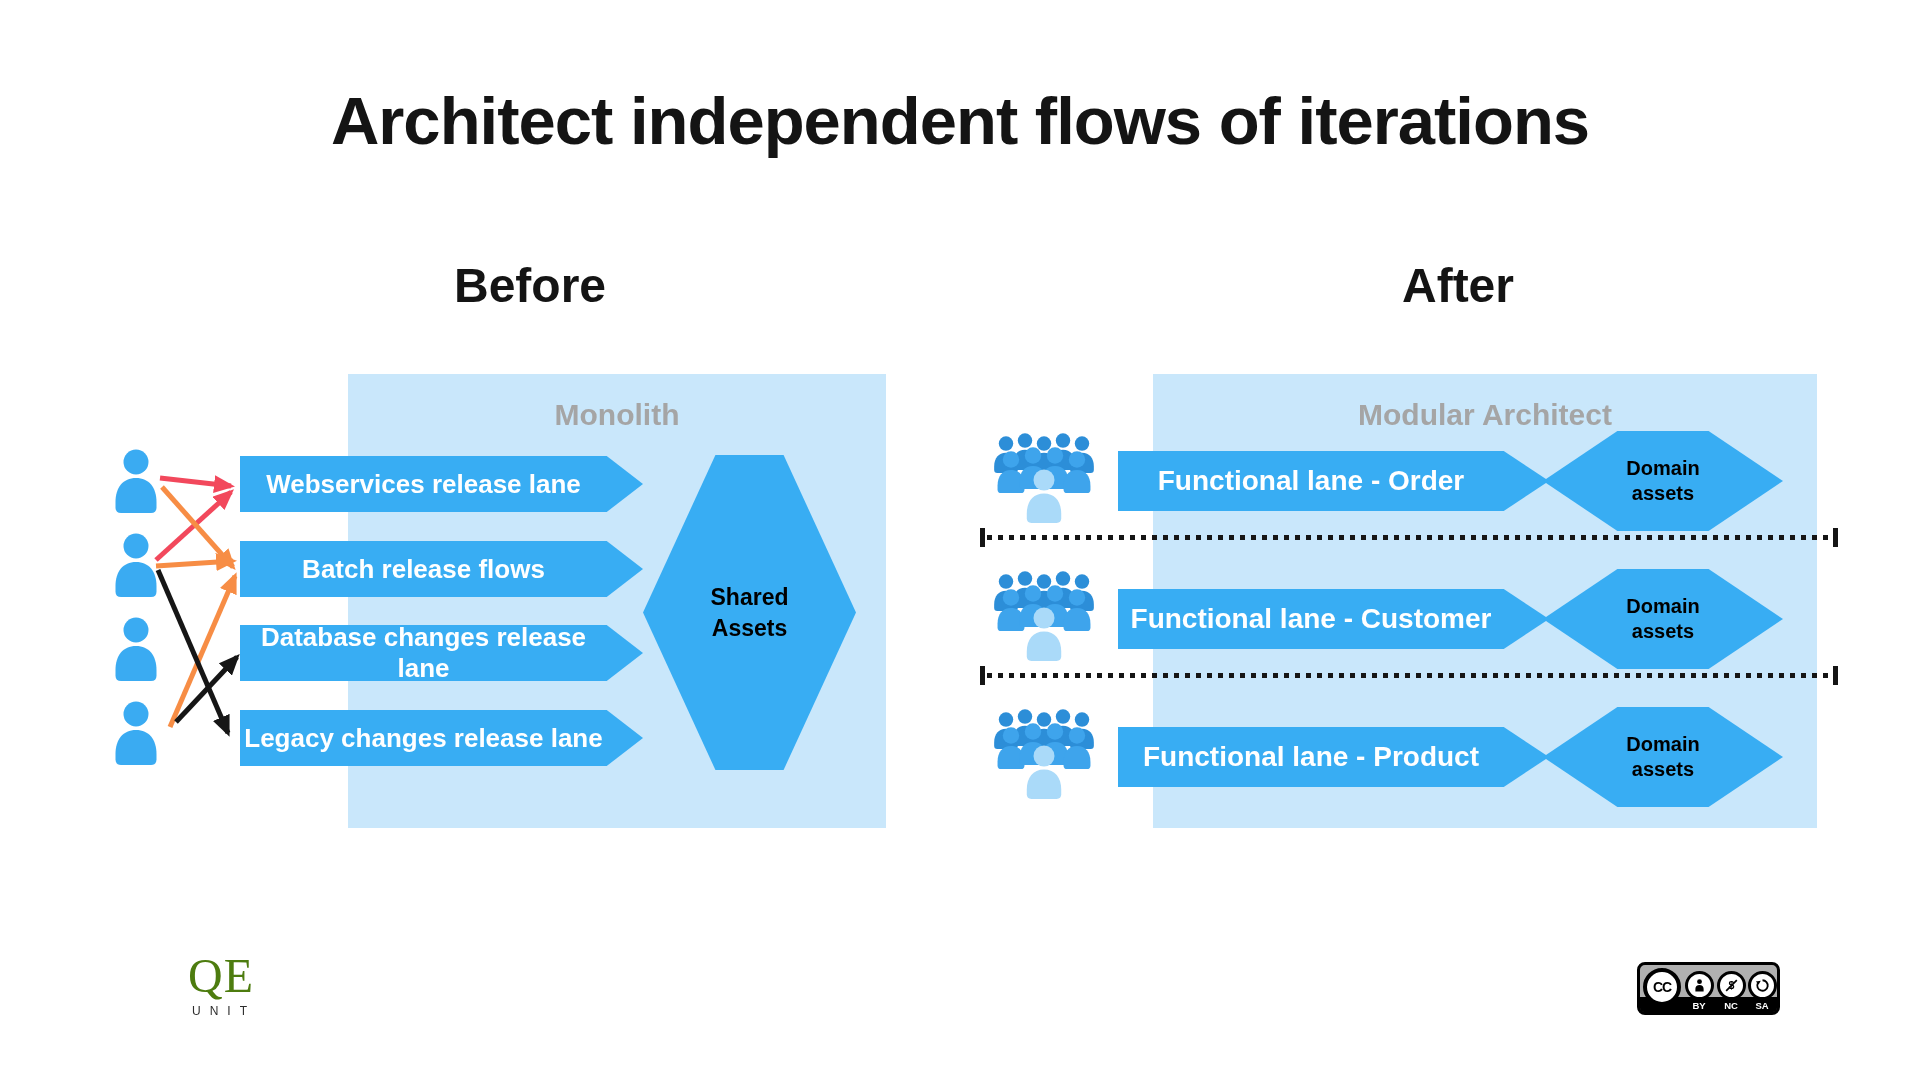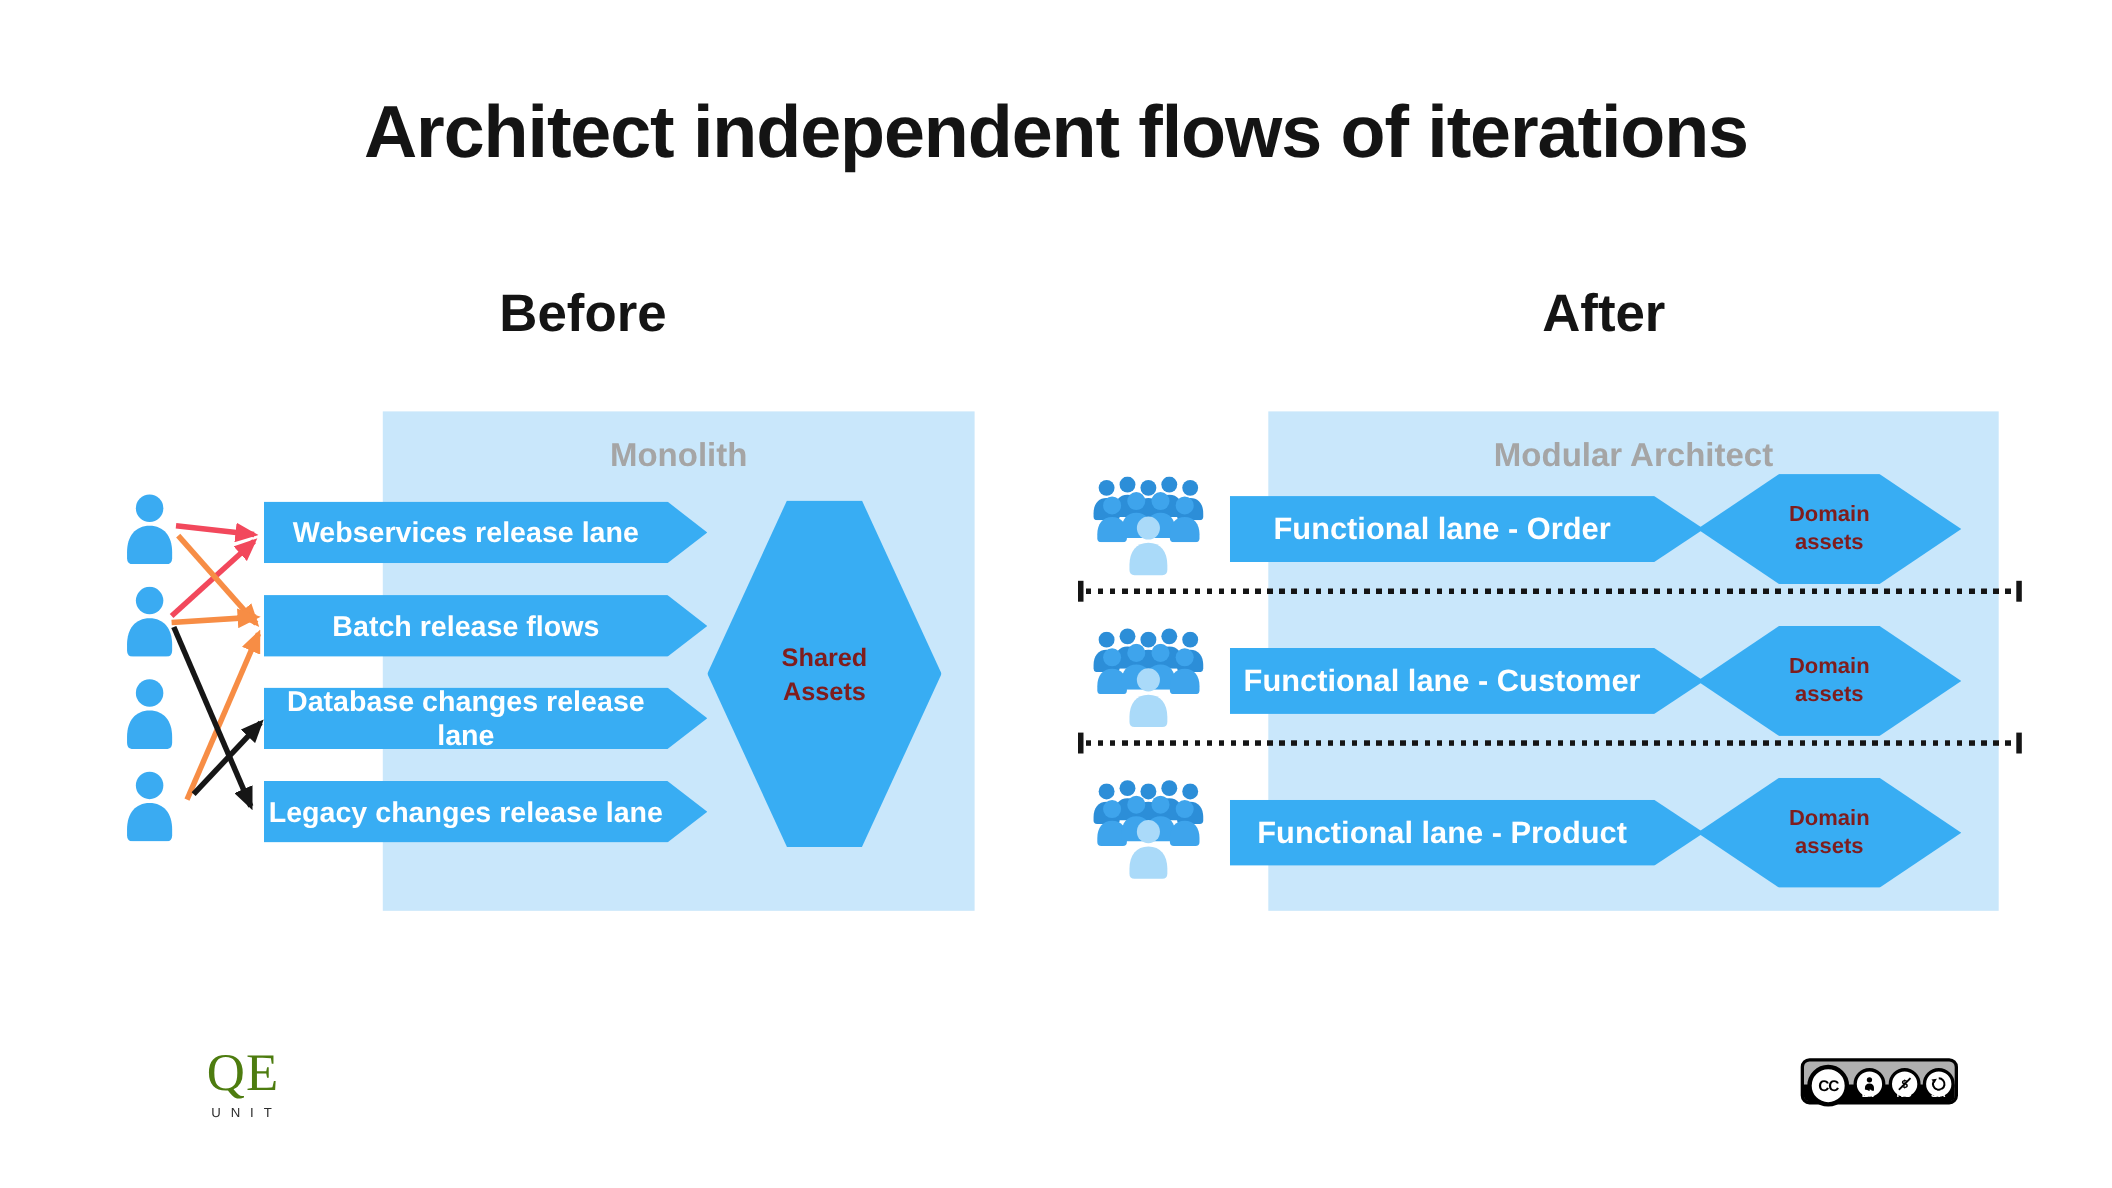--- a/index.html
+++ b/index.html
@@ -45,21 +45,21 @@
     padding-right:0;
   }
   .lane-before .lane-text{margin-right:36px;}
   .lane-after{
     left:1118px;width:431px;height:60px;font-size:28px;
     clip-path:polygon(0 0,89.5% 0,100% 50%,89.5% 100%,0 100%);
   }
   .lane-after .lane-text{margin-right:45px;}
 
   .hex{
-    position:absolute;background:var(--accent);color:#7f1d1d;font-weight:700;
+    position:absolute;background:var(--accent);color:#000000;font-weight:700;
     display:flex;flex-direction:column;align-items:center;justify-content:center;text-align:center;
   }
   .hex-shared{
     left:643px;top:455px;width:213px;height:315px;font-size:23px;line-height:31px;
     clip-path:polygon(0 50%,34% 0,66% 0,100% 50%,66% 100%,34% 100%);
   }
   .hex-domain{
     left:1543px;width:240px;height:100px;font-size:20px;line-height:25px;
     clip-path:polygon(0 50%,31% 0,69% 0,100% 50%,69% 100%,31% 100%);
   }
@@ -78,21 +78,21 @@
 
   #arrow-layer{position:absolute;left:0;top:0;width:1920px;height:1080px;pointer-events:none;}
 
   
   .qe-logo{position:absolute;left:186px;top:952px;text-align:center;}
   .qe-main{font-family:"Liberation Serif","DejaVu Serif",serif;font-size:48px;line-height:48px;color:#4d7c0f;letter-spacing:1px;}
   .qe-sub{font-size:12px;letter-spacing:9px;color:#2c2c2c;margin-top:4px;padding-left:6px;}
 
   
   .cc-badge{
-    position:absolute;left:1637px;top:962px;width:143px;height:42px;box-sizing:border-box;
+    position:absolute;left:1637px;top:962px;width:143px;height:53px;box-sizing:border-box;
     background:#b0b0b0;border:3px solid #000;border-radius:8px;
   }
   .cc-strip{position:absolute;left:0;right:0;bottom:0;height:15px;background:#000;border-radius:0 0 4px 4px;}
   .cc-circle{
     position:absolute;box-sizing:border-box;background:#fff;border:3px solid #000;border-radius:50%;
     display:flex;align-items:center;justify-content:center;z-index:2;
   }
   .cc-c0{left:3px;top:3px;width:38px;height:38px;border-width:4px;font-weight:700;font-size:14px;letter-spacing:-1px;color:#000;}
   .cc-c1{left:45px;top:6px;width:29px;height:29px;}
   .cc-c2{left:77px;top:6px;width:29px;height:29px;}

